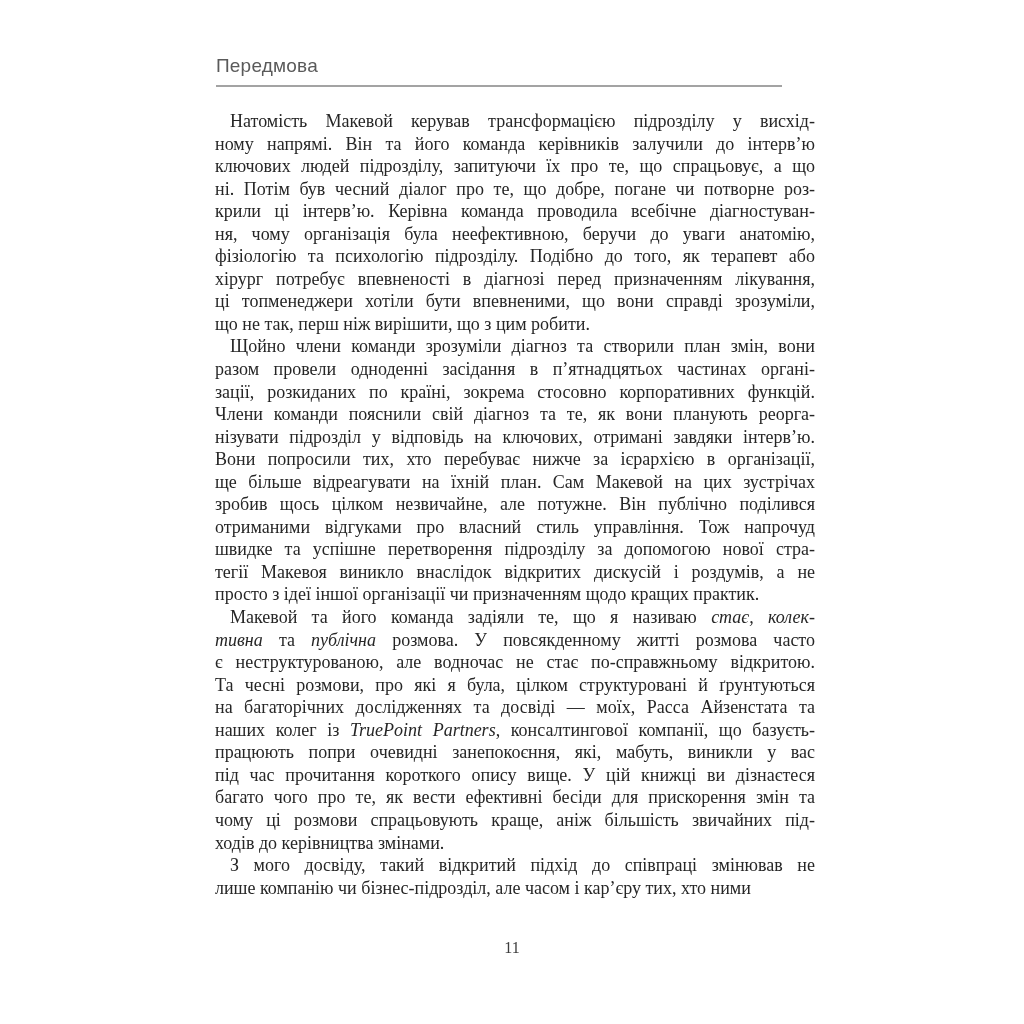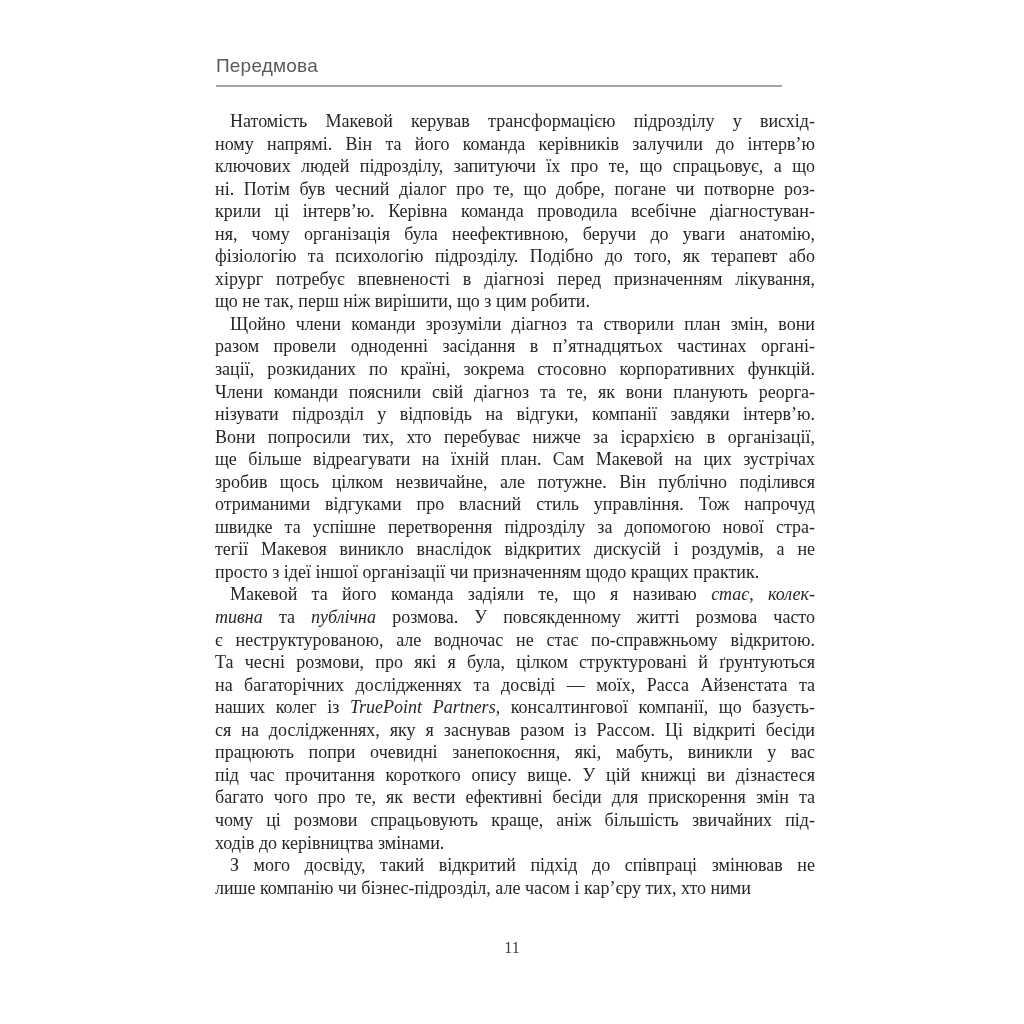--- a/index.html
+++ b/index.html
@@ -79,40 +79,40 @@
   <div class="header-rule"></div>
   <div class="body-text">
       <div class="line first">Натомість Макевой керував трансформацією підрозділу у висхід-</div>
       <div class="line">ному напрямі. Він та його команда керівників залучили до інтерв’ю</div>
       <div class="line">ключових людей підрозділу, запитуючи їх про те, що спрацьовує, а що</div>
       <div class="line">ні. Потім був чесний діалог про те, що добре, погане чи потворне роз-</div>
       <div class="line">крили ці інтерв’ю. Керівна команда проводила всебічне діагностуван-</div>
       <div class="line">ня, чому організація була неефективною, беручи до уваги анатомію,</div>
       <div class="line">фізіологію та психологію підрозділу. Подібно до того, як терапевт або</div>
       <div class="line">хірург потребує впевненості в діагнозі перед призначенням лікування,</div>
+      <div class="line">ці топменеджери хотіли бути впевненими, що вони справді зрозуміли,</div>
       <div class="line last">що не так, перш ніж вирішити, що з цим робити.</div>
       <div class="line first">Щойно члени команди зрозуміли діагноз та створили план змін, вони</div>
       <div class="line">разом провели одноденні засідання в п’ятнадцятьох частинах органі-</div>
       <div class="line">зації, розкиданих по країні, зокрема стосовно корпоративних функцій.</div>
       <div class="line">Члени команди пояснили свій діагноз та те, як вони планують реорга-</div>
-      <div class="line">нізувати підрозділ у відповідь на відгуки, компанії завдяки інтерв’ю.</div>
+      <div class="line">нізувати підрозділ у відповідь на ключових, отримані завдяки інтерв’ю.</div>
       <div class="line">Вони попросили тих, хто перебуває нижче за ієрархією в організації,</div>
       <div class="line">ще більше відреагувати на їхній план. Сам Макевой на цих зустрічах</div>
       <div class="line">зробив щось цілком незвичайне, але потужне. Він публічно поділився</div>
       <div class="line">отриманими відгуками про власний стиль управління. Тож напрочуд</div>
       <div class="line">швидке та успішне перетворення підрозділу за допомогою нової стра-</div>
       <div class="line">тегії Макевоя виникло внаслідок відкритих дискусій і роздумів, а не</div>
       <div class="line last">просто з ідеї іншої організації чи призначенням щодо кращих практик.</div>
       <div class="line first">Макевой та його команда задіяли те, що я називаю <i>стає, колек-</i></div>
       <div class="line"><i>тивна</i> та <i>публічна</i> розмова. У повсякденному житті розмова часто</div>
       <div class="line">є неструктурованою, але водночас не стає по-справжньому відкритою.</div>
       <div class="line">Та чесні розмови, про які я була, цілком структуровані й ґрунтуються</div>
       <div class="line">на багаторічних дослідженнях та досвіді — моїх, Расса Айзенстата та</div>
       <div class="line">наших колег із <i>TruePoint Partners</i>, консалтингової компанії, що базуєть-</div>
-      <div class="line">ся на дослідженнях, яку я заснував разом із Рассом. Ці відкриті бесіди</div>
       <div class="line">працюють попри очевидні занепокоєння, які, мабуть, виникли у вас</div>
       <div class="line">під час прочитання короткого опису вище. У цій книжці ви дізнаєтеся</div>
       <div class="line">багато чого про те, як вести ефективні бесіди для прискорення змін та</div>
       <div class="line">чому ці розмови спрацьовують краще, аніж більшість звичайних під-</div>
       <div class="line last">ходів до керівництва змінами.</div>
       <div class="line first">З мого досвіду, такий відкритий підхід до співпраці змінював не</div>
       <div class="line last">лише компанію чи бізнес-підрозділ, але часом і кар’єру тих, хто ними</div>
     </div>
   <div class="page-number">11</div>
 </div>

